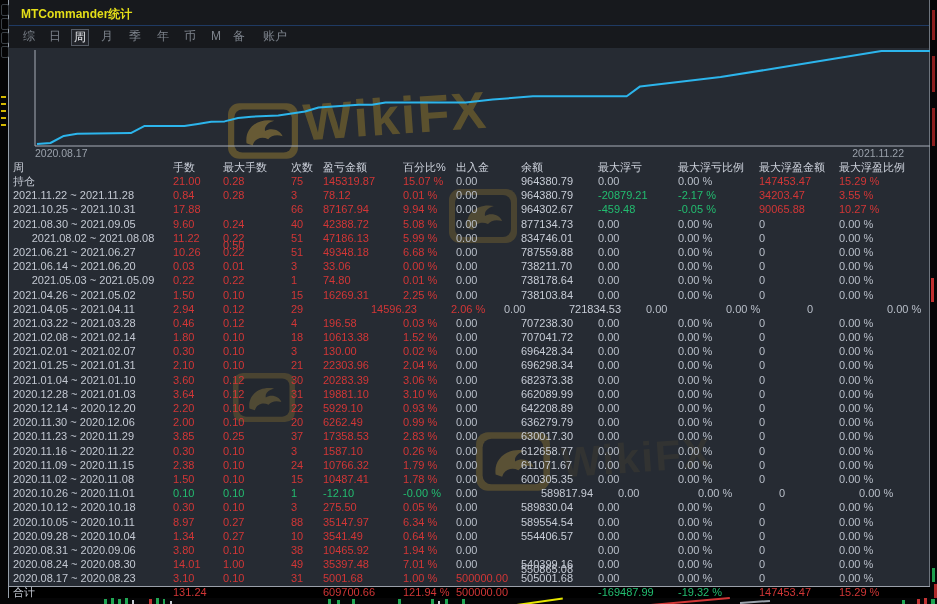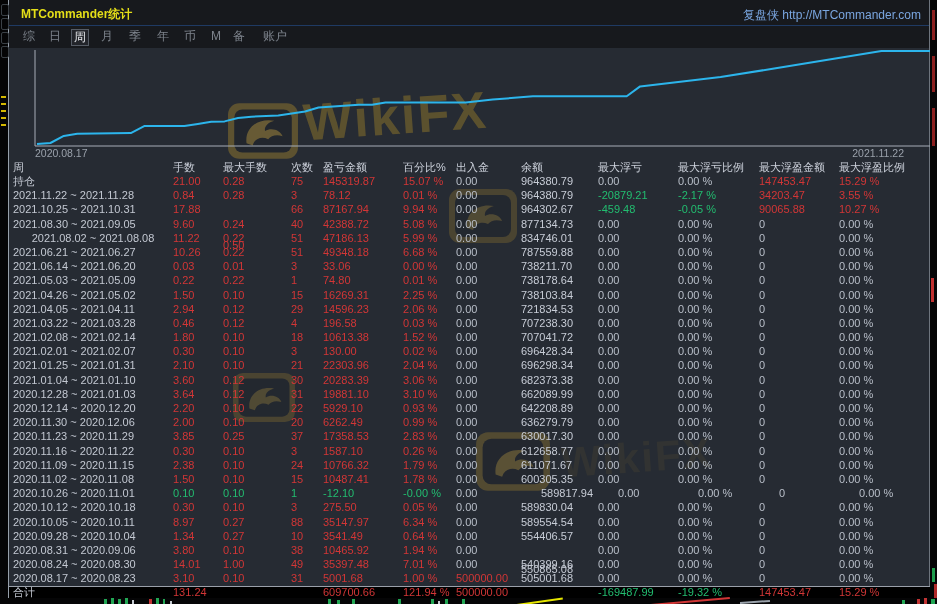--- a/index.html
+++ b/index.html
@@ -66,21 +66,20 @@
       <div class="frag" style="left: 2px; top: 56px; width: 2.5px; height: 36px; background: rgb(139, 31, 31);"></div>
       <div class="frag" style="left: 2px; top: 108px; width: 2.5px; height: 38px; background: rgb(139, 31, 31);"></div>
       <div class="frag" style="left: 1px; top: 278px; width: 2.5px; height: 24px; background: rgb(192, 48, 48);"></div>
       <div class="frag" style="left: 2px; top: 568px; width: 2.5px; height: 14px; background: rgb(31, 158, 78);"></div>
       <div class="frag" style="left: 4px; top: 584px; width: 2.5px; height: 18px; background: rgb(176, 42, 42);"></div>
     </div>
 
   <div id="win">
     <div id="titlebar">
       <span id="title">MTCommander统计</span>
-      <span id="hlink">复盘侠 http://MTCommander.com</span>
     </div>
 
     <div id="menubar">
         <div class="mitem" style="left: 12px;">综</div>
         <div class="mitem" style="left: 38px;">日</div>
         <div class="mitem sel" style="left: 62px;">周</div>
         <div class="mitem" style="left: 90px;">月</div>
         <div class="mitem" style="left: 118px;">季</div>
         <div class="mitem" style="left: 146px;">年</div>
         <div class="mitem" style="left: 173px;">币</div>
@@ -238,21 +237,21 @@
             <div class="cell c-red" style="width: 80px;">33.06</div>
             <div class="cell c-red" style="width: 53px;">0.00 %</div>
             <div class="cell c-neutral" style="width: 65px;">0.00</div>
             <div class="cell c-bal" style="width: 77px;">738211.70</div>
             <div class="cell c-neutral" style="width: 80px;">0.00</div>
             <div class="cell c-neutral" style="width: 81px;">0.00 %</div>
             <div class="cell c-neutral" style="width: 80px;">0</div>
             <div class="cell c-neutral" style="width: 88px;">0.00 %</div>
           </div>
           <div class="trow">
-            <div class="cell c-date" style="width: 160px;">2021.05.03 ~ 2021.05.09</div>
+            <div class="cell c-date" style="width: 160px; text-align: center;">2021.05.03 ~ 2021.05.09</div>
             <div class="cell c-red" style="width: 50px;">0.22</div>
             <div class="cell c-red" style="width: 68px;">0.22</div>
             <div class="cell c-red" style="width: 32px;">1</div>
             <div class="cell c-red" style="width: 80px;">74.80</div>
             <div class="cell c-red" style="width: 53px;">0.01 %</div>
             <div class="cell c-neutral" style="width: 65px;">0.00</div>
             <div class="cell c-bal" style="width: 77px;">738178.64</div>
             <div class="cell c-neutral" style="width: 80px;">0.00</div>
             <div class="cell c-neutral" style="width: 81px;">0.00 %</div>
             <div class="cell c-neutral" style="width: 80px;">0</div>
@@ -270,21 +269,21 @@
             <div class="cell c-neutral" style="width: 80px;">0.00</div>
             <div class="cell c-neutral" style="width: 81px;">0.00 %</div>
             <div class="cell c-neutral" style="width: 80px;">0</div>
             <div class="cell c-neutral" style="width: 88px;">0.00 %</div>
           </div>
           <div class="trow">
             <div class="cell c-date" style="width: 160px;">2021.04.05 ~ 2021.04.11</div>
             <div class="cell c-red" style="width: 50px;">2.94</div>
             <div class="cell c-red" style="width: 68px;">0.12</div>
             <div class="cell c-red" style="width: 32px;">29</div>
-            <div class="cell c-red" style="width: 80px;">14596.23</div>
+            <div class="cell c-red" style="width: 80px; margin-left: 48px;">14596.23</div>
             <div class="cell c-red" style="width: 53px;">2.06 %</div>
             <div class="cell c-neutral" style="width: 65px;">0.00</div>
             <div class="cell c-bal" style="width: 77px;">721834.53</div>
             <div class="cell c-neutral" style="width: 80px;">0.00</div>
             <div class="cell c-neutral" style="width: 81px;">0.00 %</div>
             <div class="cell c-neutral" style="width: 80px;">0</div>
             <div class="cell c-neutral" style="width: 88px;">0.00 %</div>
           </div>
           <div class="trow">
             <div class="cell c-date" style="width: 160px;">2021.03.22 ~ 2021.03.28</div>

